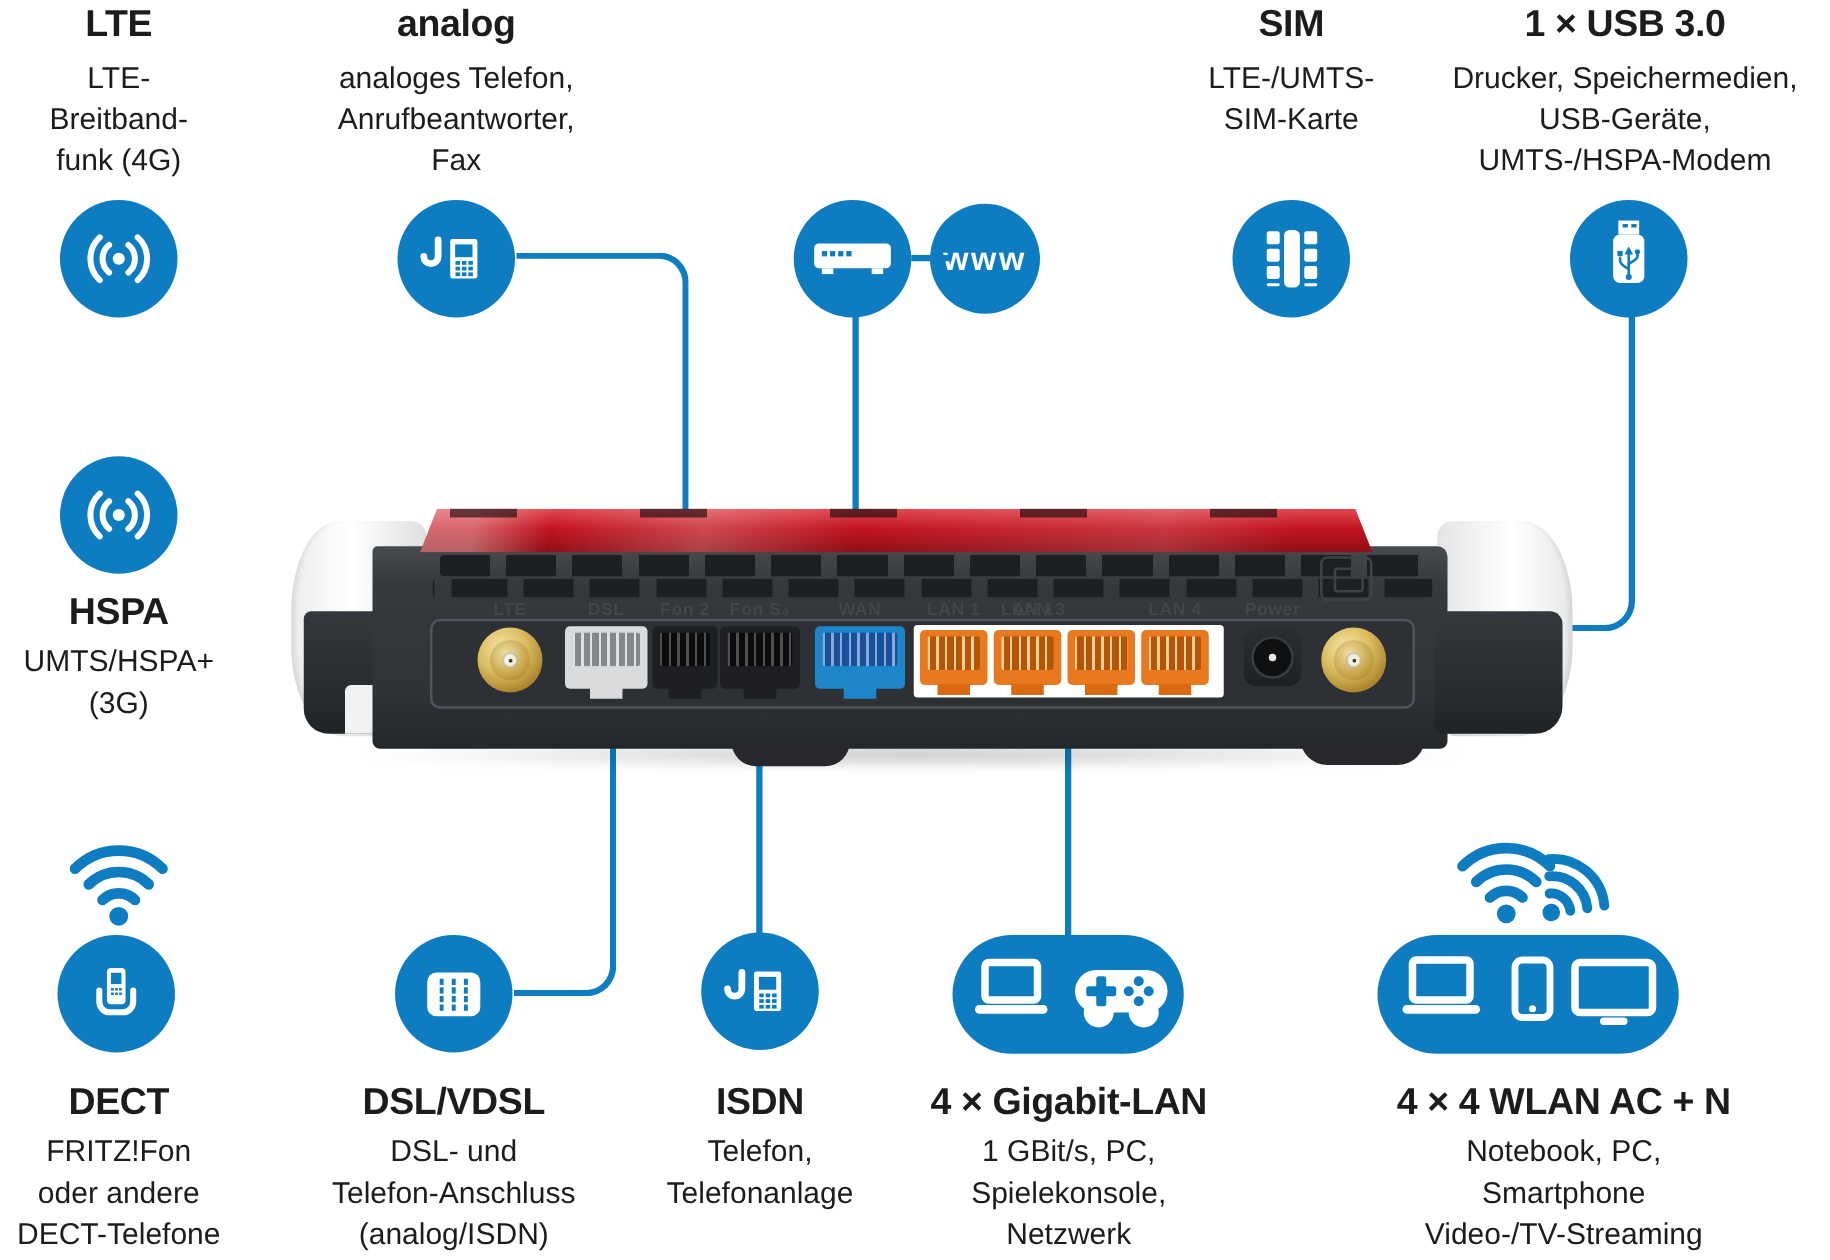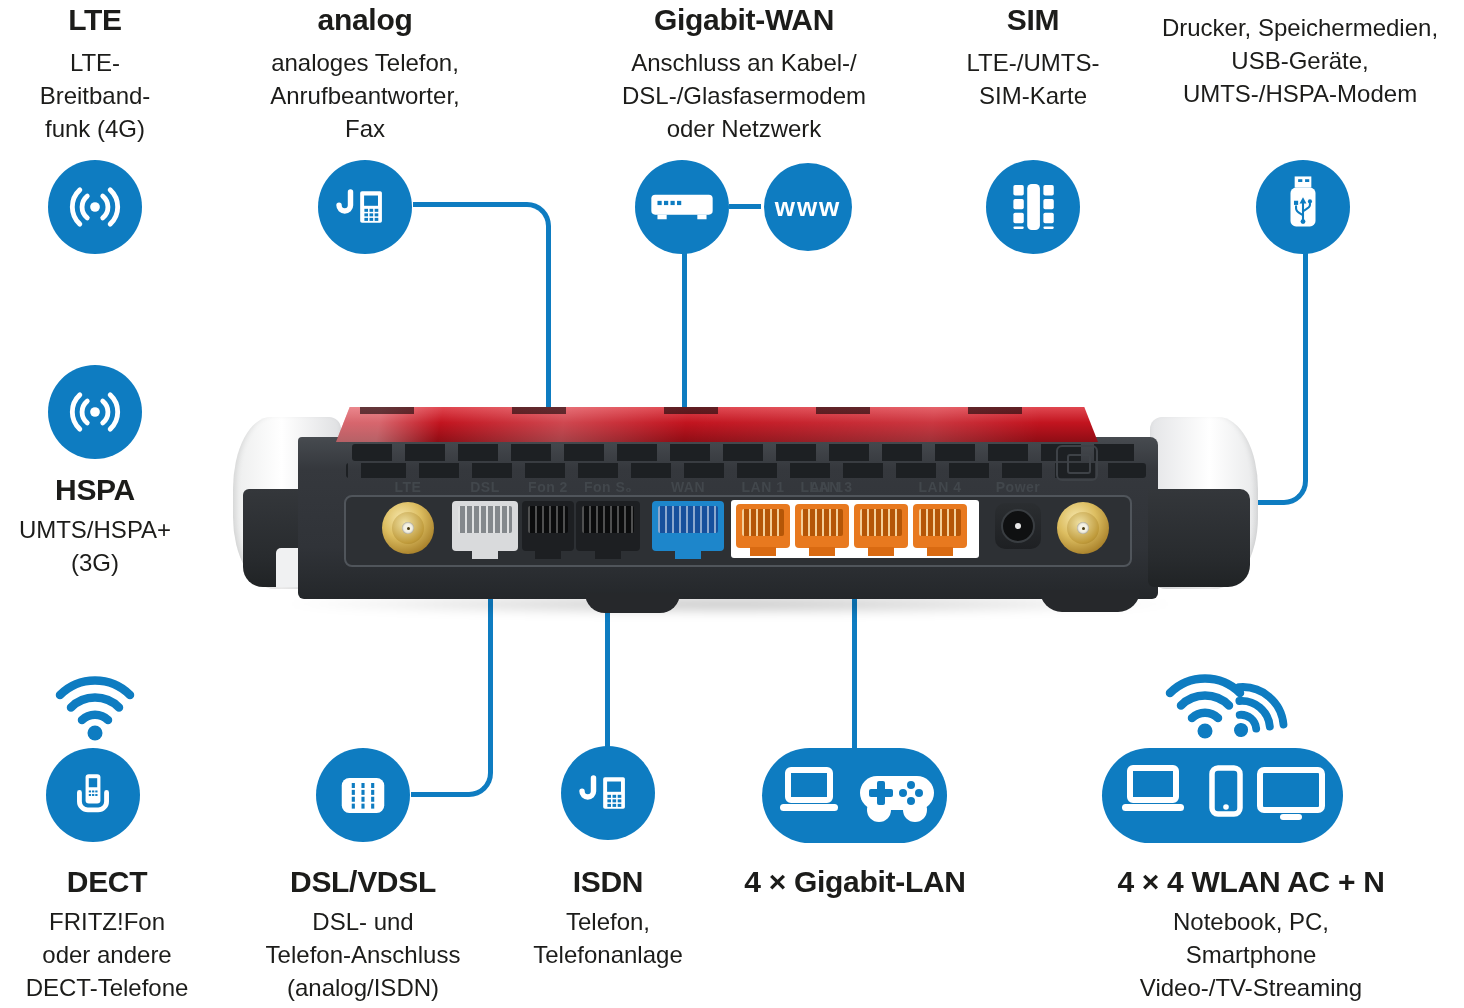--- a/index.html
+++ b/index.html
@@ -88,32 +88,27 @@
     <div class="f-desc">LTE-
 Breitband-
 funk (4G)</div>
   </div>
   <div class="feat" style="left:245px;top:2px;width:240px">
     <div class="f-title">analog</div>
     <div class="f-desc">analoges Telefon,
 Anrufbeantworter,
 Fax</div>
   </div>
-  <div class="feat" style="left:579px;top:2px;width:330px">
-    <div class="f-title">Gigabit-WAN</div>
-    <div class="f-desc">Anschluss an Kabel-/
-DSL-/Glasfasermodem
-oder Netzwerk</div>
-  </div>
   <div class="feat" style="left:948px;top:2px;width:170px">
     <div class="f-title">SIM</div>
     <div class="f-desc">LTE-/UMTS-
 SIM-Karte</div>
   </div>
   <div class="feat" style="left:1135px;top:2px;width:330px">
+    <div class="f-title">1 × USB 3.0</div>
     <div class="f-desc">Drucker, Speichermedien,
 USB-Geräte,
 UMTS-/HSPA-Modem</div>
   </div>
 
   <div class="circle" style="left:48px;top:160px">
     <svg width="62" height="62" viewBox="0 0 96 96">
       <circle cx="48" cy="48" r="7.5" fill="#fff"></circle>
       <path d="M36 31 a22 22 0 0 0 0 34 M24.5 21.5 a36 36 0 0 0 0 53 M60 31 a22 22 0 0 1 0 34 M71.5 21.5 a36 36 0 0 1 0 53" stroke="#fff" stroke-width="7.5" fill="none" stroke-linecap="round"></path>
     </svg>
@@ -145,21 +140,21 @@
         <rect x="16" y="22" width="5.5" height="5.5"></rect>
           <rect x="24.5" y="22" width="5.5" height="5.5"></rect>
         <rect x="33" y="22" width="5.5" height="5.5"></rect>
           <rect x="41.5" y="22" width="5.5" height="5.5"></rect>
       </g>
       <rect x="16" y="40" width="12" height="6" fill="#fff"></rect>
         <rect x="68" y="40" width="12" height="6" fill="#fff"></rect>
     </svg>
   </div>
 
-  <div class="circle" style="left:764px;top:163px;width:88px;height:88px">
+  <div class="circle" style="left:744px;top:163px;width:88px;height:88px">
     <span class="www">www</span>
   </div>
 
   <div class="circle" style="left:986px;top:160px">
     <svg width="56" height="60" viewBox="0 0 96 104">
       <g fill="#fff">
         <rect x="14" y="14" width="18" height="18" rx="3"></rect>
           <rect x="14" y="38" width="18" height="18" rx="3"></rect>
         <rect x="14" y="62" width="18" height="18" rx="3"></rect>
           <rect x="14" y="86" width="18" height="4" rx="2"></rect>
@@ -391,39 +386,42 @@
     <svg width="241" height="95" viewBox="0 0 241 95">
       <rect x="28" y="20" width="46" height="32" rx="3" stroke="#fff" stroke-width="6" fill="none"></rect>
       <rect x="20" y="56" width="62" height="7" rx="3.5" fill="#fff"></rect>
       <rect x="110" y="20" width="28" height="46" rx="6" stroke="#fff" stroke-width="5.5" fill="none"></rect>
       <circle cx="124" cy="59" r="2.8" fill="#fff"></circle>
       <rect x="158" y="22" width="62" height="40" rx="4" stroke="#fff" stroke-width="6" fill="none"></rect>
       <rect x="178" y="66" width="22" height="6" rx="3" fill="#fff"></rect>
     </svg>
   </div>
 
-  <div class="feat" style="left:12px;top:864px;width:190px">
+  <div class="feat" style="left:0;top:864px;width:190px">
     <div class="f-title">DECT</div>
     <div class="f-desc" style="margin-top:6px">FRITZ!Fon
 oder andere
 DECT-Telefone</div>
   </div>
   <div class="feat" style="left:243px;top:864px;width:240px">
     <div class="f-title">DSL/VDSL</div>
     <div class="f-desc" style="margin-top:6px">DSL- und
 Telefon-Anschluss
 (analog/ISDN)</div>
   </div>
   <div class="feat" style="left:498px;top:864px;width:220px">
     <div class="f-title">ISDN</div>
     <div class="f-desc" style="margin-top:6px">Telefon,
 Telefonanlage</div>
   </div>
   <div class="feat" style="left:735px;top:864px;width:240px">
     <div class="f-title">4 × Gigabit-LAN</div>
+    <div class="f-desc" style="margin-top:6px">1 GBit/s, PC,
+Spielekonsole,
+Netzwerk</div>
   </div>
   <div class="feat" style="left:1101px;top:864px;width:300px">
     <div class="f-title">4 × 4 WLAN AC + N</div>
     <div class="f-desc" style="margin-top:6px">Notebook, PC,
 Smartphone
 Video-/TV-Streaming</div>
   </div>
 
 </div>
 

